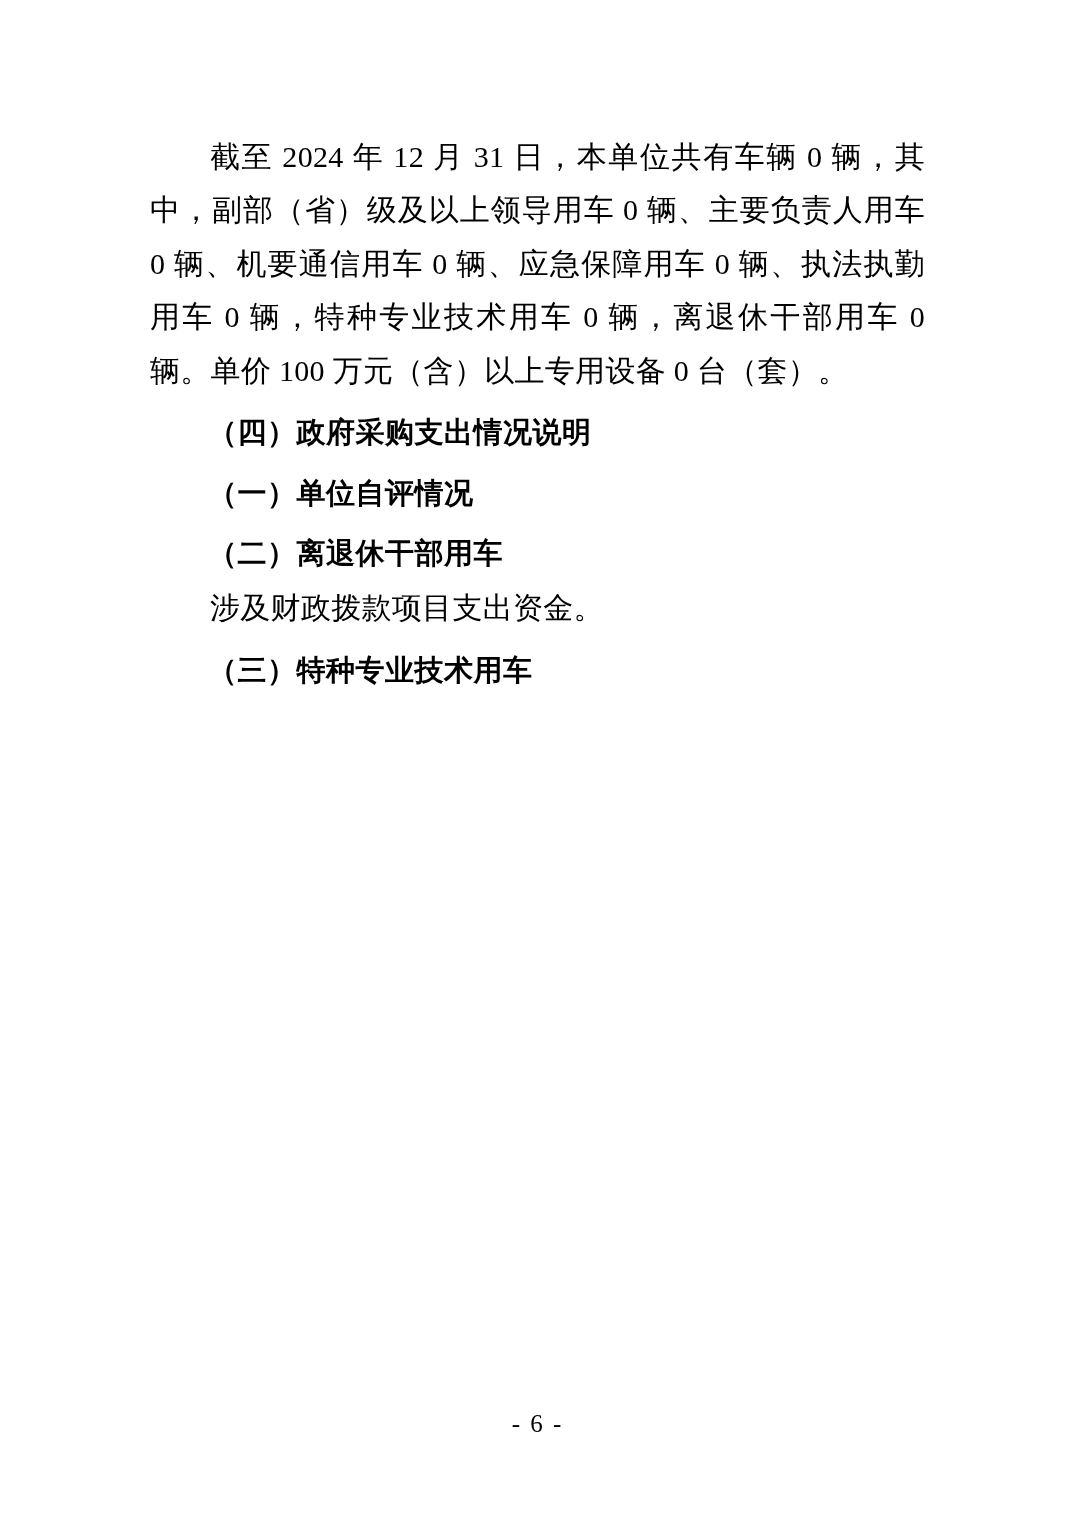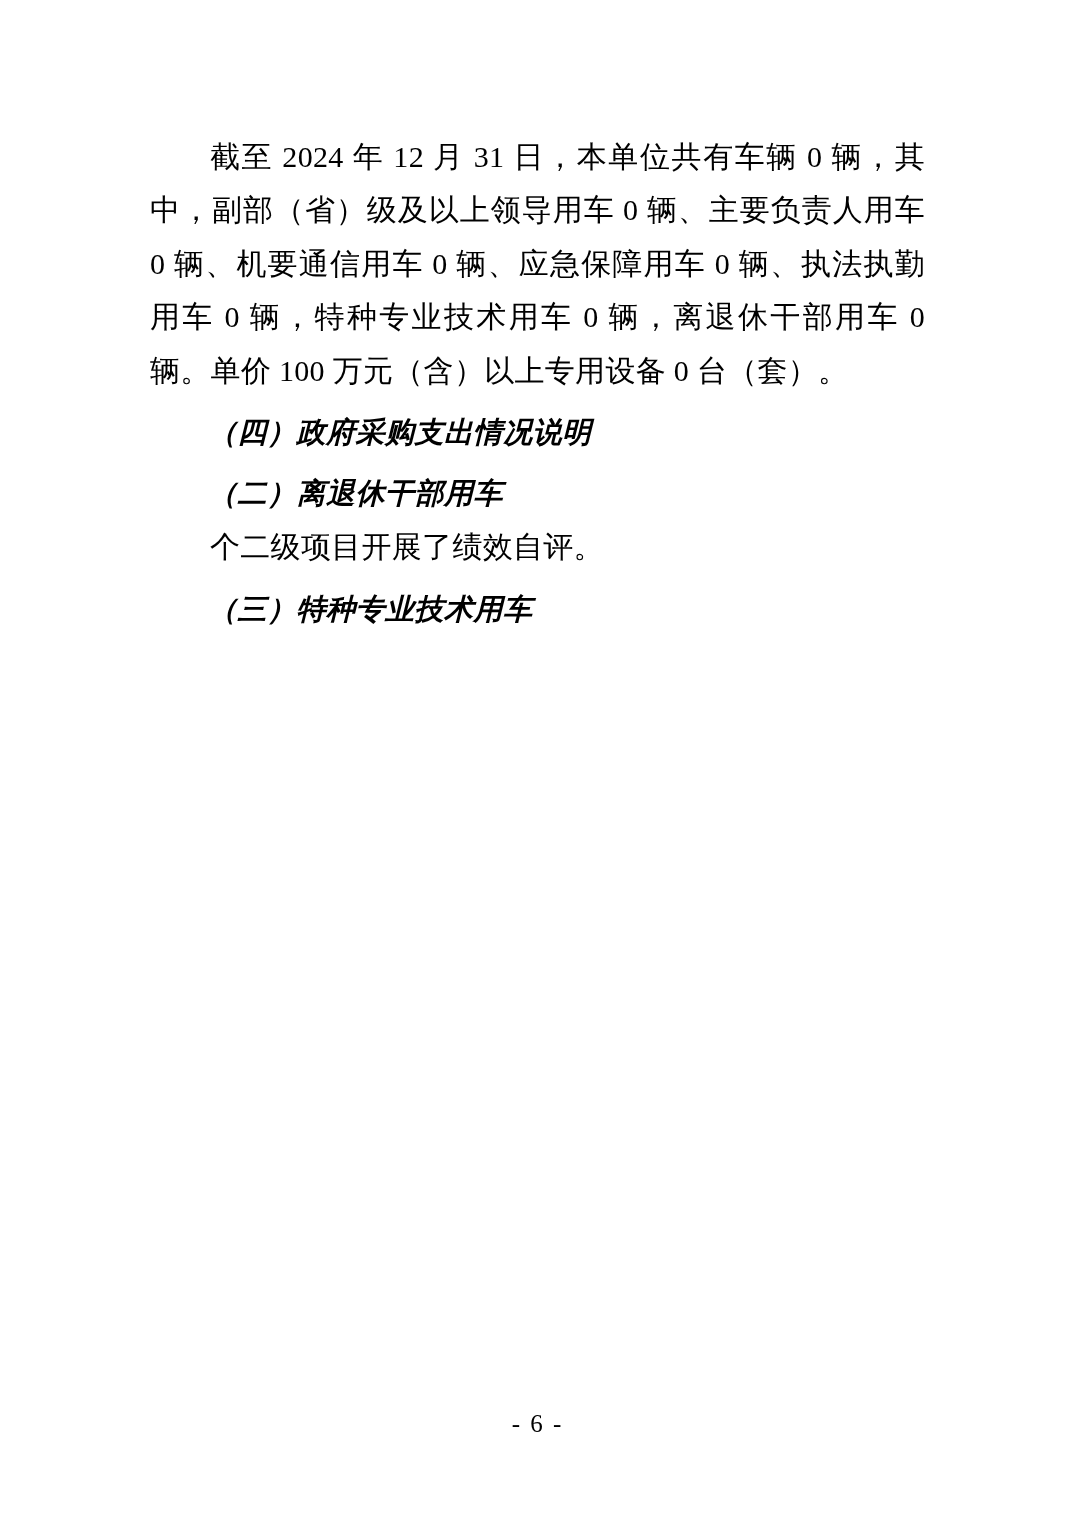--- a/index.html
+++ b/index.html
@@ -31,21 +31,20 @@
     letter-spacing: 0.3px;
   }
   .heading {
     font-family: "DejaVu Sans", "Liberation Sans", sans-serif;
     font-weight: bold;
     font-size: 29px;
     line-height: 1.75;
     margin: 10px 0 2px 0;
     text-indent: 2em;
     letter-spacing: 0.5px;
-    font-style: italic;
   }
   .heading-major {
     font-family: "DejaVu Sans", "Liberation Sans", sans-serif;
     font-weight: bold;
     font-size: 29px;
     line-height: 1.75;
     margin: 16px 0 4px 0;
     text-indent: 2em;
     letter-spacing: 0.5px;
   }
@@ -64,25 +63,26 @@
 <body>
 
 <div class="page">
 
   <p class="body-text">截至 2024 年 12 月 31 日，本单位共有车辆 0 辆，其中，副部（省）级及以上领导用车 0 辆、主要负责人用车 0 辆、机要通信用车 0 辆、应急保障用车 0 辆、执法执勤用车 0 辆，特种专业技术用车 0 辆，离退休干部用车 0 辆。单价 100 万元（含）以上专用设备 0 台（套）。</p>
 
   <p class="heading">（四）政府采购支出情况说明</p>
 
 
 
+  <p class="heading">（一）单位自评情况</p>
 
 
   <p class="heading">（二）离退休干部用车</p>
 
-  <p class="body-text">个二级项目开展了绩效自评。</p>
+  <p class="body-text">涉及财政拨款项目支出资金。</p>
 
   <p class="heading">（三）特种专业技术用车</p>
 
 
 
   <div class="footer">- 6 -</div>
 
 </div>
 
 </body></html>

